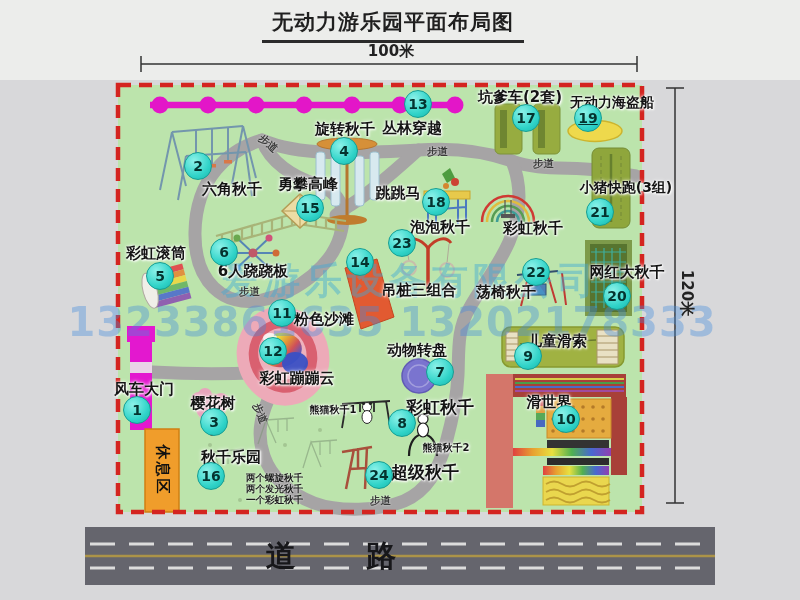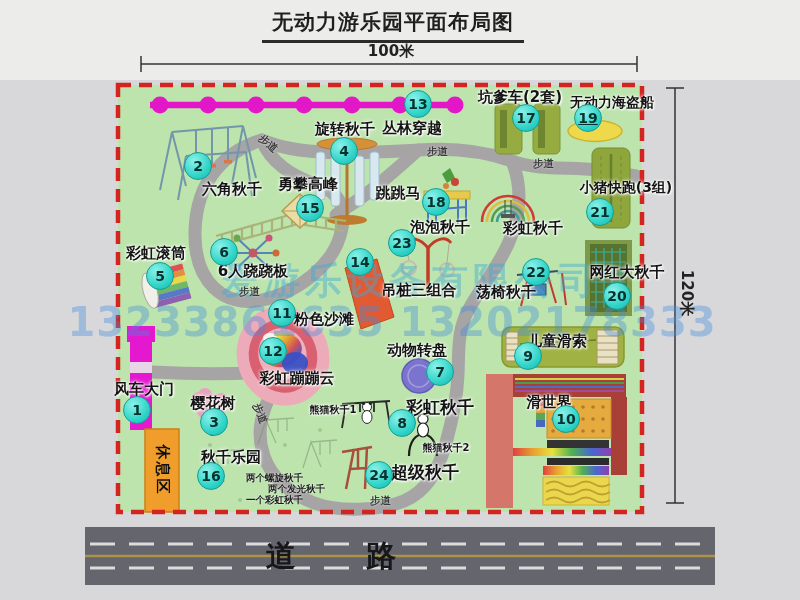--- a/index.html
+++ b/index.html
@@ -363,21 +363,21 @@
 <div class="lbl" style="left:619px;top:272px;margin-left:8px;">网红大秋千</div>
 <div class="lbl sm" style="left:626px;top:187px;">小猪快跑(3组)</div>
 <div class="lbl" style="left:506px;top:292px;">荡椅秋千</div>
 <div class="lbl" style="left:440px;top:227px;">泡泡秋千</div>
 <div class="lbl big" style="left:425px;top:472px;">超级秋千</div>
 
 <div class="lbl" style="left:533px;top:228px;">彩虹秋千</div>
 <div class="lbl tiny" style="left:333px;top:410px;">熊猫秋千1</div>
 <div class="lbl tiny" style="left:446px;top:448px;">熊猫秋千2</div>
 <div class="note" style="left:246px;top:478px;">两个螺旋秋千</div>
-<div class="note" style="left:246px;top:489px;margin-left:22px;">两个发光秋千</div>
+<div class="note" style="left:246px;top:489px;">两个发光秋千</div>
 <div class="note" style="left:246px;top:500px;">一个彩虹秋千</div>
 
 <div class="num" style="left:137px;top:410px;">1</div>
 <div class="num" style="left:198px;top:166px;">2</div>
 <div class="num" style="left:214px;top:422px;">3</div>
 <div class="num" style="left:344px;top:151px;">4</div>
 <div class="num" style="left:160px;top:276px;">5</div>
 <div class="num" style="left:224px;top:252px;">6</div>
 <div class="num" style="left:440px;top:372px;">7</div>
 <div class="num" style="left:402px;top:423px;">8</div>

